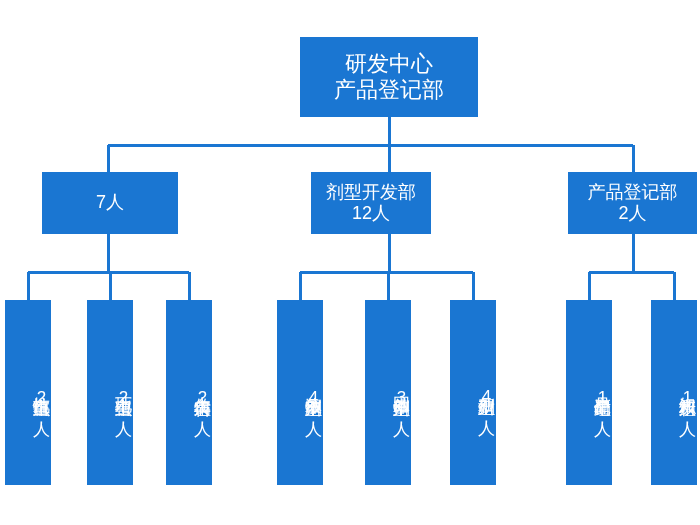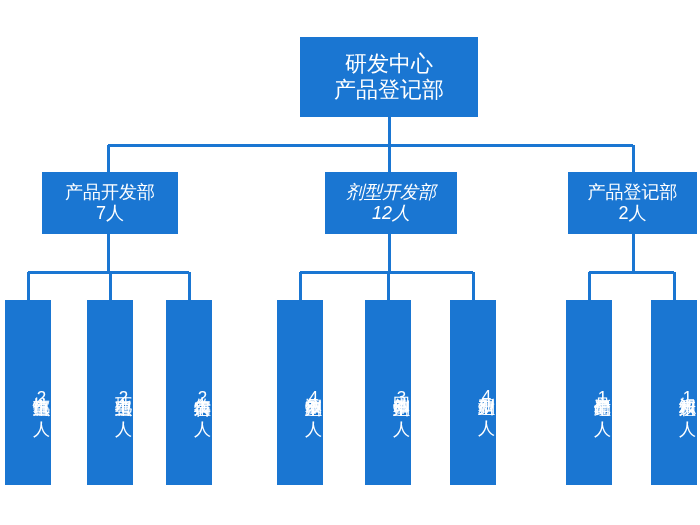--- a/index.html
+++ b/index.html
@@ -52,21 +52,21 @@
     height: 80px;
     font-size: 22px;
   }
   
   .node.lvl2 {
     top: 172px;
     height: 62px;
     font-size: 18px;
   }
   .node.lvl2.n-a { left: 42px;  width: 136px; }
-  .node.lvl2.n-b { left: 325px; width: 132px; font-style: italic; }
+  .node.lvl2.n-b { left: 311px; width: 120px; }
   .node.lvl2.n-c { left: 568px; width: 129px; align-items: center; }
   
   .node.lvl3 {
     top: 300px;
     height: 185px;
     width: 46px;
     font-size: 17px;
     writing-mode: vertical-rl;
     text-orientation: upright;
     justify-content: flex-start;
@@ -118,21 +118,20 @@
       <line x1="674" y1="272" x2="674" y2="300"></line>
     </g>
   </svg>
 
   <div class="node lvl1">
     <span class="line">研发中心</span>
     <span class="line">产品登记部</span>
   </div>
 
   <div class="node lvl2 n-a">
-    <span class="line">产品开发部</span>
     <span class="line">7人</span>
   </div>
   <div class="node lvl2 n-b">
     <span class="line">剂型开发部</span>
     <span class="line">12人</span>
   </div>
   <div class="node lvl2 n-c">
     <span class="line">产品登记部</span>
     <span class="line">2人</span>
   </div>

